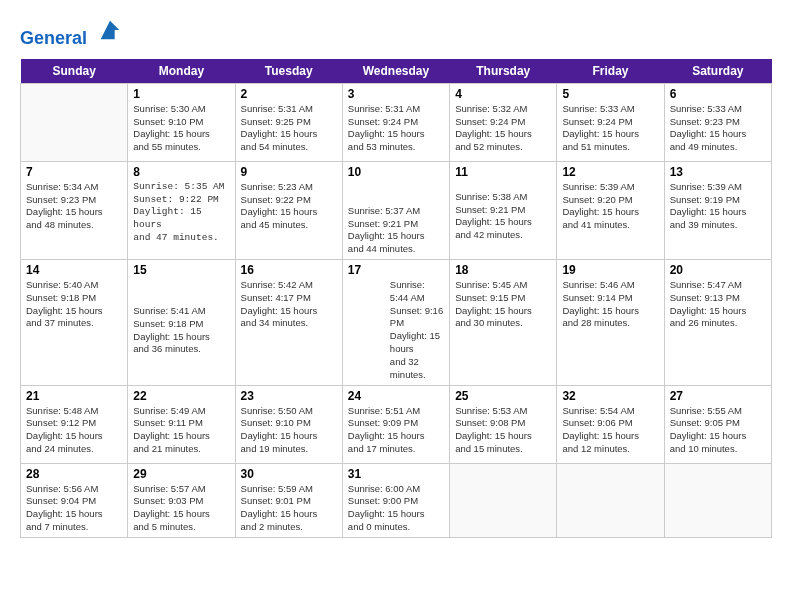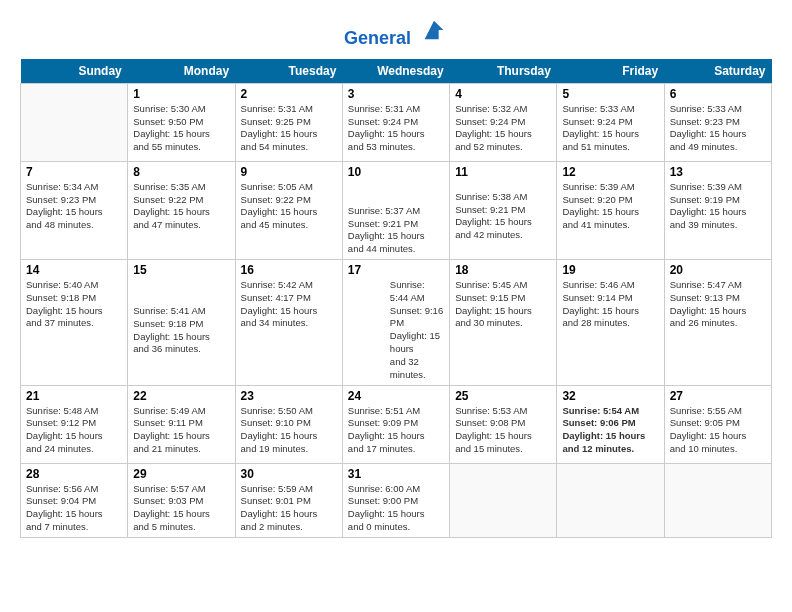--- a/index.html
+++ b/index.html
@@ -9,21 +9,21 @@
       width: 792px;
       height: 612px;
       overflow: hidden;
     }
     .container {
       width: 792px;
       padding: 16px 20px 10px 20px;
     }
     .header {
       display: flex;
-      justify-content: center;
+      justify-content: flex-start;
       align-items: flex-start;
       margin-bottom: 10px;
     }
     .logo {
       display: flex;
       align-items: center;
       margin-top: 4px;
     }
     .logo-text {
       font-size: 18px;
@@ -50,23 +50,23 @@
     .subtitle {
       font-size: 14px;
       color: #555;
     }
     table {
       width: 100%;
       border-collapse: collapse;
       font-size: 10px;
     }
     .day-header {
-      background-color: #0369a1;
+      background-color: #4c1d95;
       color: white;
-      text-align: right;
+      text-align: center;
       padding: 5px 6px;
       font-size: 12px;
       font-weight: bold;
     }
     td {
       border: 1px solid #ccc;
       vertical-align: top;
       padding: 3px 5px;
       width: calc(100% / 7);
     }
@@ -126,21 +126,21 @@
           <th class="day-header">Friday</th>
           <th class="day-header">Saturday</th>
         </tr>
     </thead>
     <tbody id="calendar-body">
         <tr>
           <td class="empty-cell"></td>
           <td>
             <span class="date-num">1</span>
             <div class="cell-content" style="white-space: pre-line;">Sunrise: 5:30 AM
-Sunset: 9:50 PM
+Sunset: 9:10 PM
 Daylight: 15 hours
 and 55 minutes.</div>
           </td>
           <td>
             <span class="date-num">2</span>
             <div class="cell-content" style="white-space: pre-line;">Sunrise: 5:31 AM
 Sunset: 9:25 PM
 Daylight: 15 hours
 and 54 minutes.</div>
           </td>
@@ -176,28 +176,28 @@
         <tr>
           <td>
             <span class="date-num">7</span>
             <div class="cell-content" style="white-space: pre-line;">Sunrise: 5:34 AM
 Sunset: 9:23 PM
 Daylight: 15 hours
 and 48 minutes.</div>
           </td>
           <td>
             <span class="date-num">8</span>
-            <div class="cell-content" style="white-space: pre-line;">Sunrise: 5:35 AM
+            <div class="cell-content" style="white-space: pre-line; font-family: Liberation Mono, monospace;">Sunrise: 5:35 AM
 Sunset: 9:22 PM
 Daylight: 15 hours
 and 47 minutes.</div>
           </td>
           <td>
             <span class="date-num">9</span>
-            <div class="cell-content" style="white-space: pre-line;">Sunrise: 5:05 AM
+            <div class="cell-content" style="white-space: pre-line;">Sunrise: 5:23 AM
 Sunset: 9:22 PM
 Daylight: 15 hours
 and 45 minutes.</div>
           </td>
           <td>
             <span class="date-num">10</span>
             <div class="cell-content" style="white-space: pre-line; margin-top: 26px;">Sunrise: 5:37 AM
 Sunset: 9:21 PM
 Daylight: 15 hours
 and 44 minutes.</div>
@@ -306,21 +306,21 @@
           </td>
           <td>
             <span class="date-num">25</span>
             <div class="cell-content" style="white-space: pre-line;">Sunrise: 5:53 AM
 Sunset: 9:08 PM
 Daylight: 15 hours
 and 15 minutes.</div>
           </td>
           <td>
             <span class="date-num">32</span>
-            <div class="cell-content" style="white-space: pre-line; font-weight: bold;">Sunrise: 5:54 AM
+            <div class="cell-content" style="white-space: pre-line;">Sunrise: 5:54 AM
 Sunset: 9:06 PM
 Daylight: 15 hours
 and 12 minutes.</div>
           </td>
           <td>
             <span class="date-num">27</span>
             <div class="cell-content" style="white-space: pre-line;">Sunrise: 5:55 AM
 Sunset: 9:05 PM
 Daylight: 15 hours
 and 10 minutes.</div>

